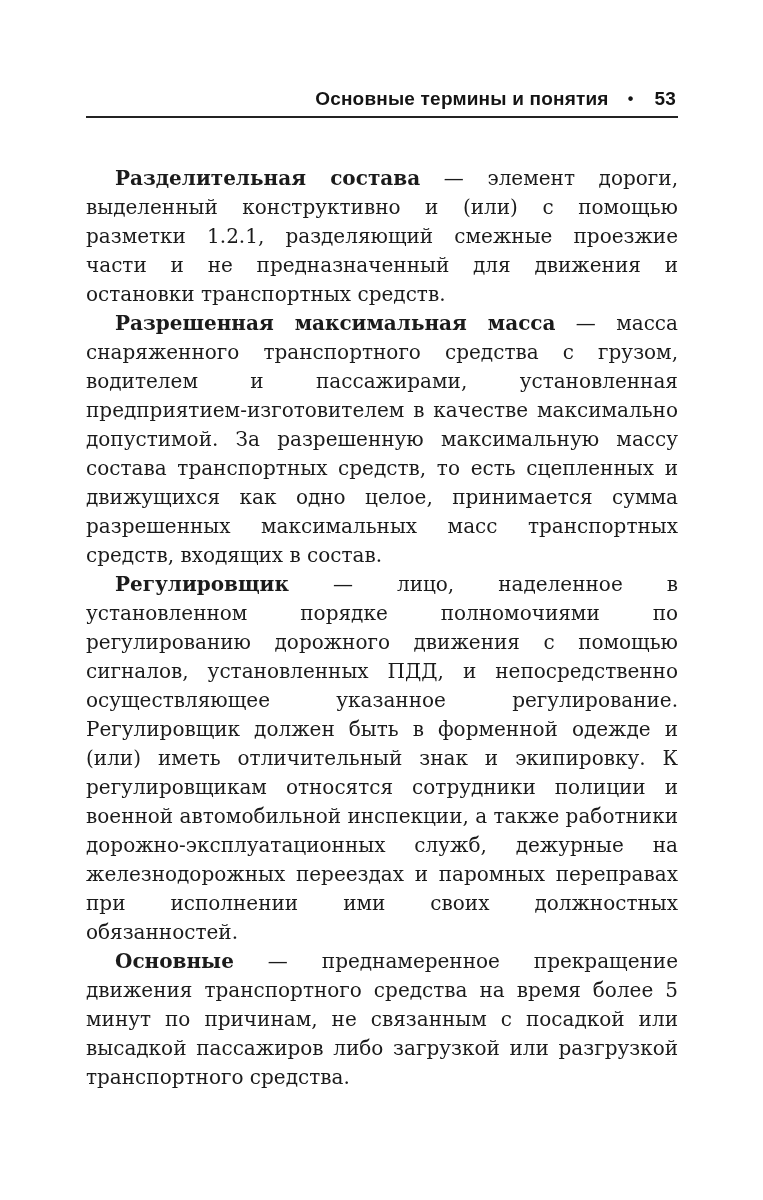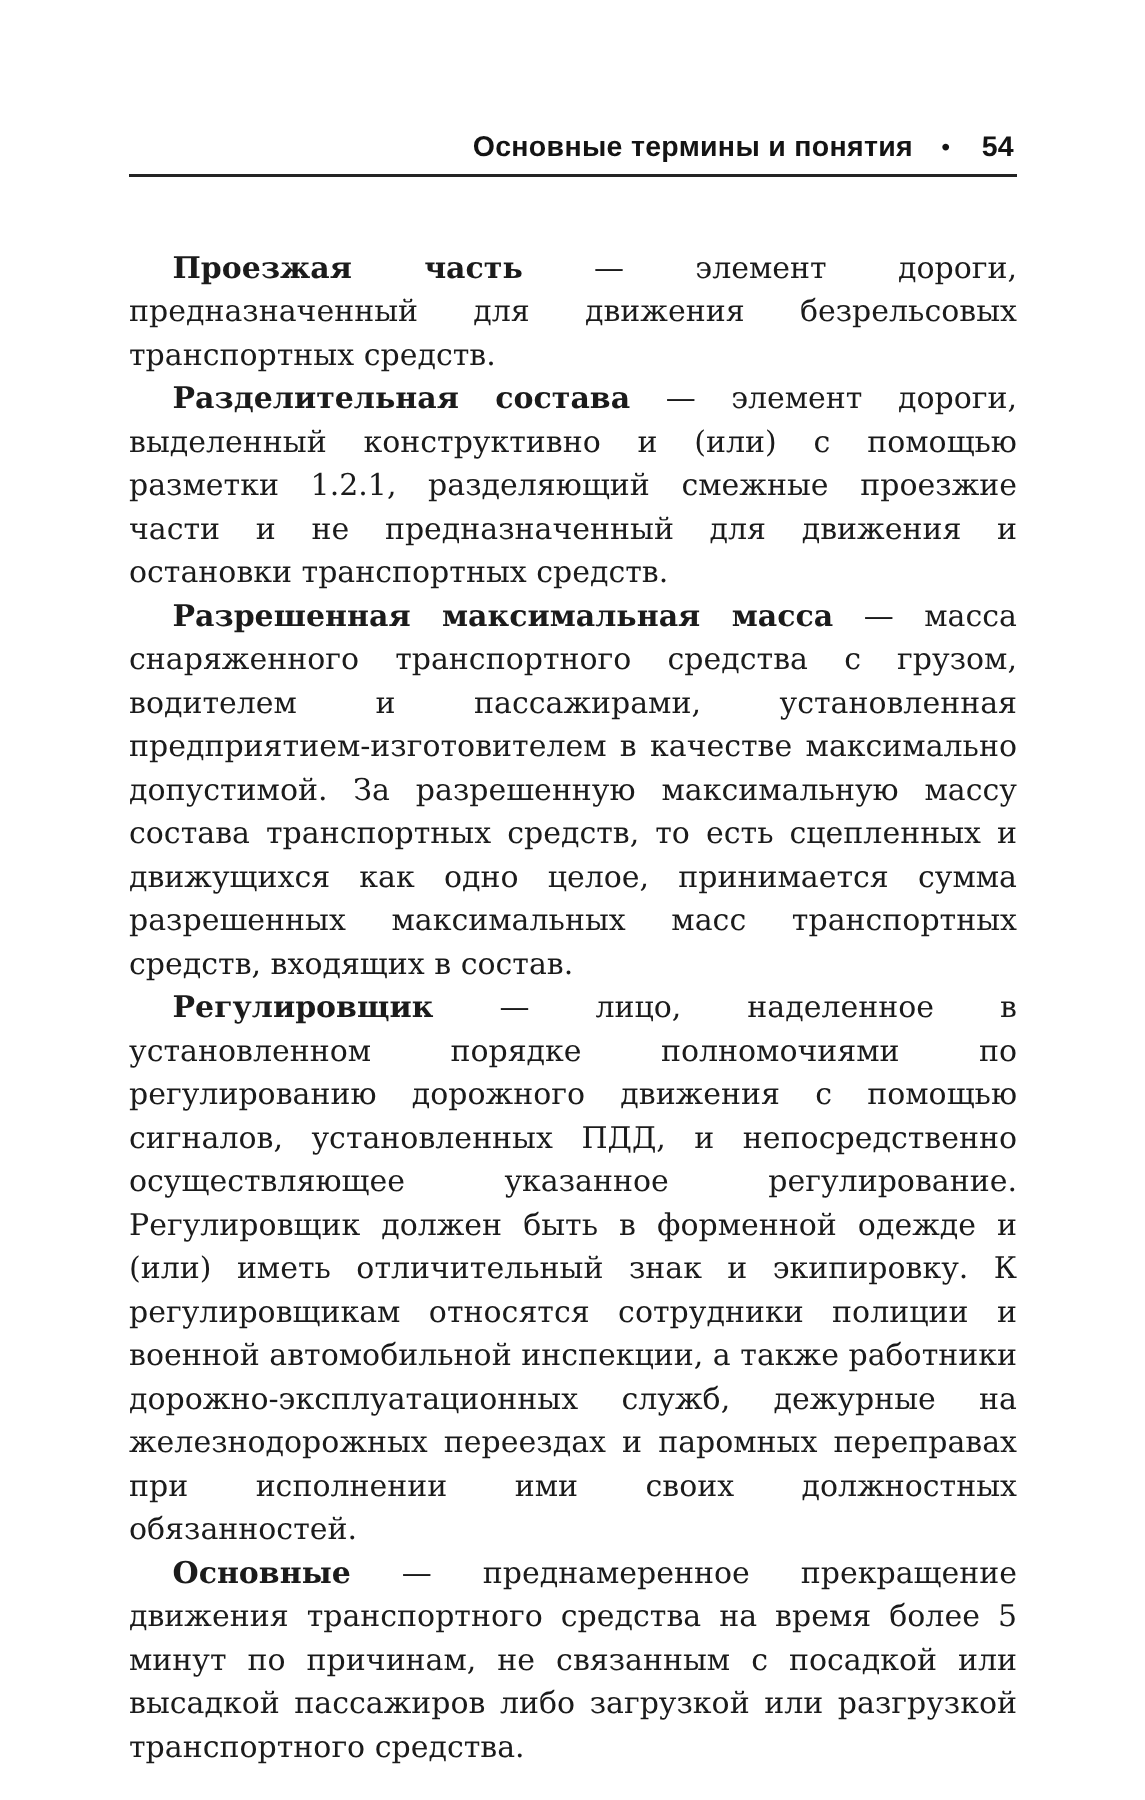--- a/index.html
+++ b/index.html
@@ -72,28 +72,27 @@
 </head>
 <body>
 
 <div class="page">
   <div class="content">
 
     <header class="page-header">
       <div class="header-line">
         <span class="header-title">Основные термины и понятия</span>
         <span class="header-sep">•</span>
-        <span class="header-page">54</span>
+        <span class="header-page">53</span>
       </div>
       <div class="header-rule"></div>
     </header>
 
     <main class="page-body">
 
-        <p><b>Проезжая часть</b><span> — элемент дороги, предназначенный для движения безрельсовых транспортных средств.</span></p>
         <p><b>Разделительная состава</b><span> — элемент дороги, выделенный конструктивно и (или) с помощью разметки 1.2.1, разделяющий смежные проезжие части и не предназначенный для движения и остановки транспортных средств.</span></p>
         <p><b>Разрешенная максимальная масса</b><span> — масса снаряженного транспортного средства с грузом, водителем и пассажирами, установленная предприятием-изготовителем в качестве максимально допустимой. За разрешенную максимальную массу состава транспортных средств, то есть сцепленных и движущихся как одно целое, принимается сумма разрешенных максимальных масс транспортных средств, входящих в состав.</span></p>
         <p><b>Регулировщик</b><span> — лицо, наделенное в установленном порядке полномочиями по регулированию дорожного движения с помощью сигналов, установленных ПДД, и непосредственно осуществляющее указанное регулирование. Регулировщик должен быть в форменной одежде и (или) иметь отличительный знак и экипировку. К регулировщикам относятся сотрудники полиции и военной автомобильной инспекции, а также работники дорожно-эксплуатационных служб, дежурные на железнодорожных переездах и паромных переправах при исполнении ими своих должностных обязанностей.</span></p>
         <p><b>Основные</b><span> — преднамеренное прекращение движения транспортного средства на время более 5 минут по причинам, не связанным с посадкой или высадкой пассажиров либо загрузкой или разгрузкой транспортного средства.</span></p>
       </main>
 
   </div>
 </div>
 
 </body></html>

